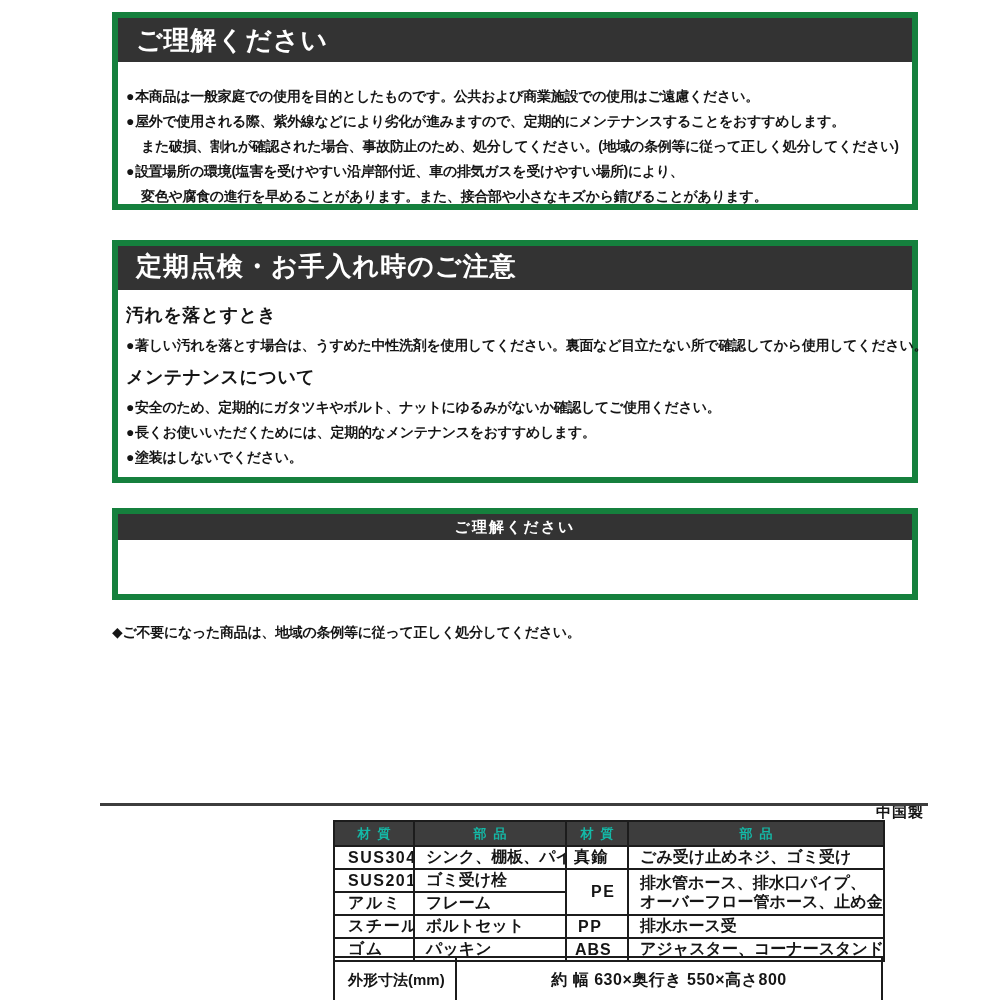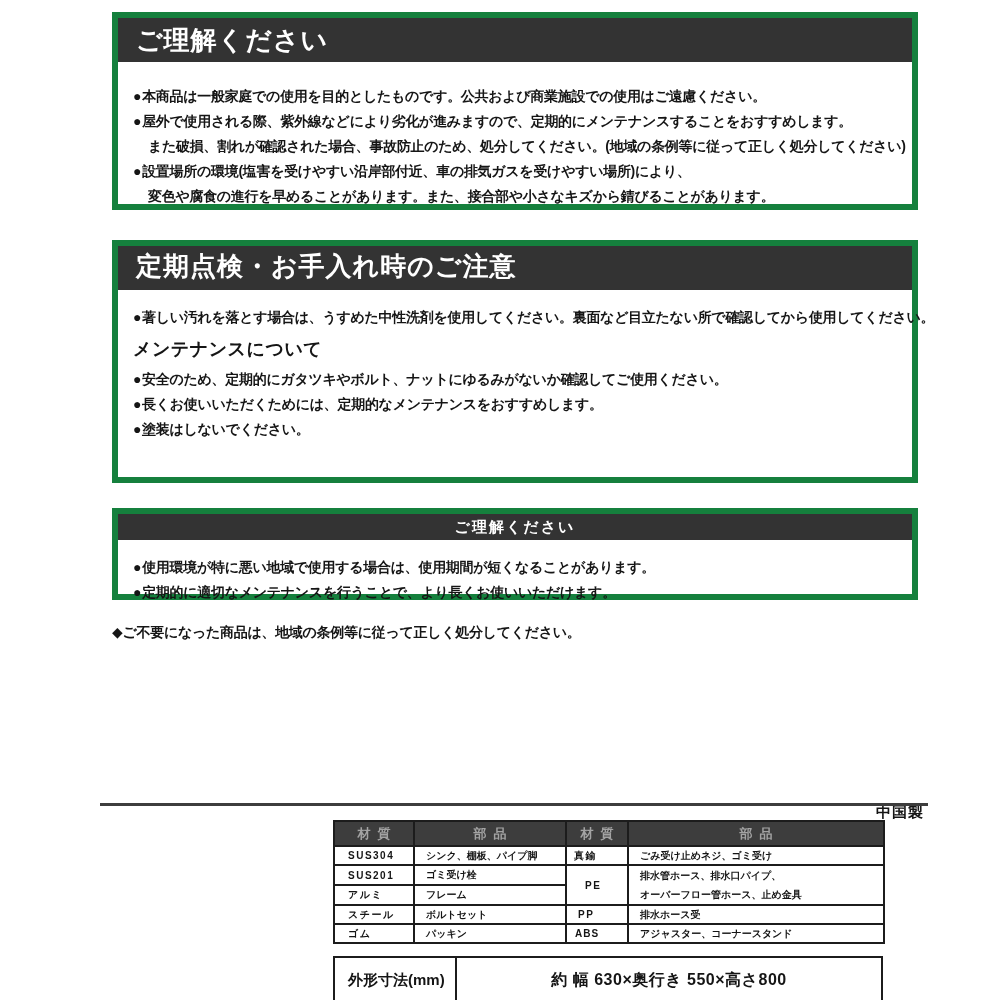--- a/index.html
+++ b/index.html
@@ -9,40 +9,40 @@
     font-family:"Liberation Sans","DejaVu Sans",sans-serif;
     color:#151515; overflow:hidden;
   }
   .box { position:absolute; border:6px solid #15803d; background:#fff; }
   .bar {
     background:#333333; color:#ffffff; font-weight:bold;
     white-space:nowrap; overflow:hidden;
   }
   .bar-large { height:44px; line-height:44px; font-size:26px; padding-left:18px; letter-spacing:1px; }
   .bar-small { height:26px; line-height:26px; font-size:15px; text-align:center; letter-spacing:2px; }
-  .content { padding:0 12px 0 15px; font-size:14px; font-weight:bold; letter-spacing:-0.3px; }
+  .content { padding:0 12px 0 8px; font-size:14px; font-weight:bold; letter-spacing:-0.3px; }
   .line { line-height:25px; white-space:nowrap; }
   .line .marker { margin-right:1px; }
   .line.indent { padding-left:15px; }
   .subhead { font-size:18px; font-weight:bold; letter-spacing:0.5px; line-height:20px; }
   .note-line {
     position:absolute; left:112px; top:624px; font-size:14px; font-weight:bold;
     white-space:nowrap; letter-spacing:-0.3px;
   }
   .made-in { position:absolute; top:777px; right:76px; font-size:15px; font-weight:bold; letter-spacing:1px;margin-top:26px; }
   .rule { position:absolute; left:100px; top:803px; width:828px; height:3px; background:#3d3d3d; }
 
   table { border-collapse:collapse; table-layout:fixed; }
   .materials-table { position:absolute; left:333px; top:820px; width:550px; }
   .materials-table th, .materials-table td { border:2px solid #1c1c1c; overflow:hidden; white-space:nowrap; }
   .materials-table th {
-    background:#3d3d3d; color:#a3a3a3; font-size:13px; font-weight:bold;
+    background:#3d3d3d; color:#14b8a6; font-size:13px; font-weight:bold;
     height:25px; text-align:center; letter-spacing:7px; padding-left:7px;
   }
-  .materials-table td { height:19px; font-size:10px; font-weight:bold; }
+  .materials-table td { height:19px; font-size:16px; font-weight:bold; }
   .materials-table td.mat-cell  { padding-left:13px; letter-spacing:1.5px; }
   .materials-table td.part-cell { padding-left:11px; }
   .materials-table td.two-line  { line-height:19px; }
   .dim-table { position:absolute; left:333px; top:956px; width:550px; height:48px; }
   .dim-table td { border:2px solid #1c1c1c; font-weight:bold; }
   .dim-table td.dim-label { width:122px; font-size:15px; padding-left:13px; }
   .dim-table td.dim-value { text-align:center; font-size:16px; letter-spacing:0.5px; }
 </style>
 </head>
 <body>
@@ -60,35 +60,32 @@
       <div class="line"><span class="marker">●</span><span>設置場所の環境(塩害を受けやすい沿岸部付近、車の排気ガスを受けやすい場所)により、</span></div>
       <div class="line indent"><span>変色や腐食の進行を早めることがあります。また、接合部や小さなキズから錆びることがあります。</span></div>
     </div>
   </section>
 
   <section class="box" style="left:112px; top:240px; width:806px; height:243px;font-family:Liberation Mono, monospace;">
     <div class="bar bar-large">
       <span>定期点検・お手入れ時のご注意</span>
     </div>
     <div class="content" style="padding-top:16px;">
+      <div class="subhead" style="margin-bottom:8px;">汚れを落とすとき</div>
       <div class="line"><span class="marker">●</span><span>著しい汚れを落とす場合は、うすめた中性洗剤を使用してください。裏面など目立たない所で確認してから使用してください。</span></div>
       <div class="subhead" style="margin-top:9px; margin-bottom:8px;">メンテナンスについて</div>
       <div class="line"><span class="marker">●</span><span>安全のため、定期的にガタツキやボルト、ナットにゆるみがないか確認してご使用ください。</span></div>
       <div class="line"><span class="marker">●</span><span>長くお使いいただくためには、定期的なメンテナンスをおすすめします。</span></div>
       <div class="line"><span class="marker">●</span><span>塗装はしないでください。</span></div>
     </div>
   </section>
 
   <section class="box" style="left:112px; top:508px; width:806px; height:92px;">
     <div class="bar bar-small">
       <span>ご理解ください</span>
-    </div>
-    <div class="content" style="padding-top:15px;">
-      <div class="line"><span class="marker">●</span><span>使用環境が特に悪い地域で使用する場合は、使用期間が短くなることがあります。</span></div>
-      <div class="line"><span class="marker">●</span><span>定期的に適切なメンテナンスを行うことで、より長くお使いいただけます。</span></div>
     </div>
   </section>
 
   <div class="note-line">
     <span class="marker">◆</span><span>ご不要になった商品は、地域の条例等に従って正しく処分してください。</span>
   </div>
 
   <div class="made-in">中国製</div>
 
   <div class="rule"></div>
@@ -109,21 +106,21 @@
     </tr>
     <tr>
       <td class="mat-cell">SUS304</td>
       <td class="part-cell">シンク、棚板、パイプ脚</td>
       <td class="mat-cell" style="padding-left:7px;">真鍮</td>
       <td class="part-cell">ごみ受け止めネジ、ゴミ受け</td>
     </tr>
     <tr>
       <td class="mat-cell">SUS201</td>
       <td class="part-cell">ゴミ受け栓</td>
-      <td class="mat-cell" rowspan="2" style="padding-left:18px;margin-left:39px;">PE</td>
+      <td class="mat-cell" rowspan="2" style="padding-left:24px;margin-left:39px;">PE</td>
       <td class="part-cell two-line" rowspan="2">
         <div>排水管ホース、排水口パイプ、</div>
         <div>オーバーフロー管ホース、止め金具</div>
       </td>
     </tr>
     <tr>
       <td class="mat-cell">アルミ</td>
       <td class="part-cell">フレーム</td>
     </tr>
     <tr>

